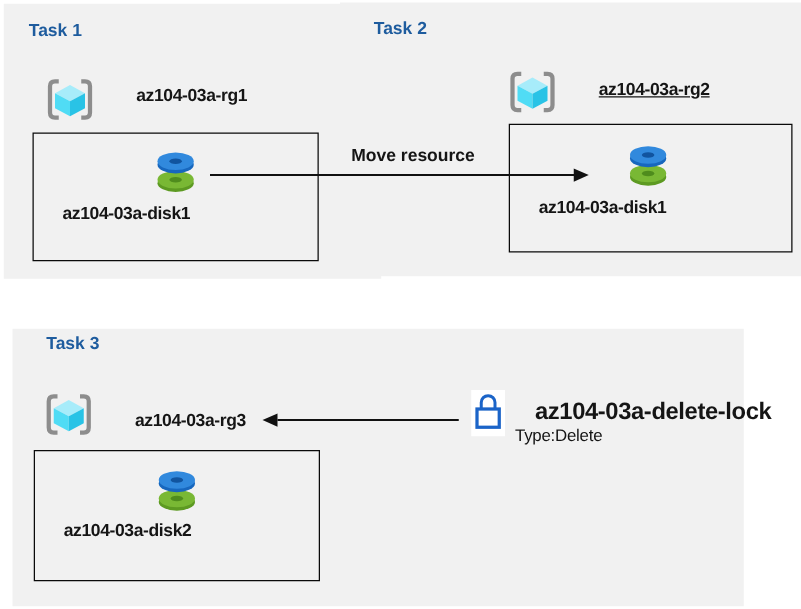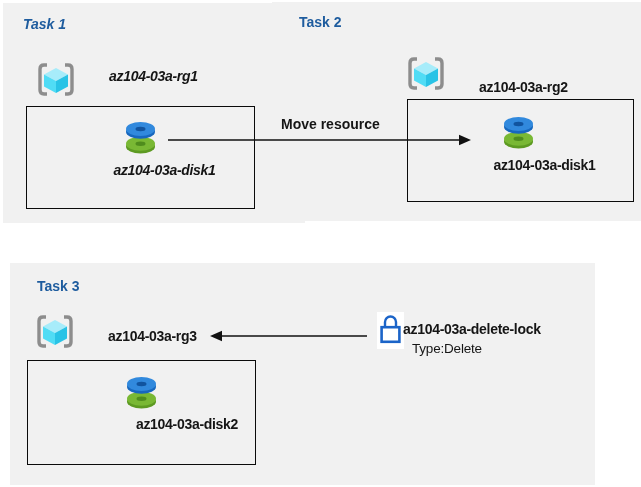--- a/index.html
+++ b/index.html
@@ -8,36 +8,36 @@
     --rg-cube-top:#a7ecfa; --rg-cube-left:#50dcf5; --rg-cube-right:#29c3e6;
     --disk-blue-top:#3189dd; --disk-blue-side:#1767be; --disk-blue-hole:#11549f;
     --disk-green-top:#79b834; --disk-green-side:#5d9a22; --disk-green-hole:#4f8c1d;
   }
   html,body{margin:0;padding:0;background:#ffffff;}
   #screen{
     position:relative; width:641px; height:487px; overflow:hidden; background:#ffffff;
     font-family:"Liberation Sans", sans-serif; color:var(--text,#151515);
   }
   .panel{position:absolute; background:var(--panel-bg,#f1f1f1);}
-  #task1{left:3px; top:3px; width:302px; height:220px;font-style:italic;}
+  #task1{left:3px; top:3px; width:302px; height:220px;}
   #task2{left:272px; top:2px; width:404px; height:219px;}
   #task3{left:10px; top:263px; width:585px; height:222px;}
   .task-title{
     position:absolute; font-size:14px; font-weight:bold; color:var(--task-title,#1e5c9e);
     white-space:nowrap; line-height:14px;
   }
   .res-label{
     position:absolute; font-size:14px; font-weight:bold; color:var(--text,#151515);
     white-space:nowrap; line-height:14px; letter-spacing:-0.3px;margin-left:24px;
   }
   .res-box{
     position:absolute; box-sizing:border-box; border:1px solid var(--box-border,#0a0a0a);
     background:transparent;
   }
-  .centered-label{text-align:center;}
+  .centered-label{}
   .icon{position:absolute;}
   .rg-bracket{fill:none; stroke:var(--rg-bracket,#8d8d8d); stroke-width:3.4;}
   .cube-top{fill:var(--rg-cube-top,#a7ecfa);}
   .cube-left{fill:var(--rg-cube-left,#50dcf5);}
   .cube-right{fill:var(--rg-cube-right,#29c3e6);}
   .disk-blue-top{fill:var(--disk-blue-top,#3189dd);}
   .disk-blue-side{fill:var(--disk-blue-side,#1767be);}
   .disk-blue-hole{fill:var(--disk-blue-hole,#11549f);}
   .disk-green-top{fill:var(--disk-green-top,#79b834);}
   .disk-green-side{fill:var(--disk-green-side,#5d9a22);}
@@ -45,21 +45,21 @@
   .lock-plate{position:absolute; left:377px; top:312px; width:27px; height:37px; background:#ffffff;}
   .lock-stroke{fill:none; stroke:var(--lock-blue,#1b64c8);}
   .lock-body{fill:#ffffff; stroke:var(--lock-blue,#1b64c8);}
   #arrow-overlay{position:absolute; left:0; top:0; width:641px; height:487px; pointer-events:none;}
   .arrow-line{stroke:var(--arrow,#111111); stroke-width:1.5;}
   .arrow-head{fill:var(--arrow,#111111);}
   .move-label{
     position:absolute; left:281px; top:117px; font-size:14px; font-weight:bold;
     color:var(--text,#151515); white-space:nowrap; line-height:14px;text-align:right;
   }
-  .lock-name{position:absolute; left:403px; top:322px; font-size:14px; font-weight:bold;
+  .lock-name{position:absolute; left:428px; top:322px; font-size:19px; font-weight:bold;
     white-space:nowrap; line-height:15px; letter-spacing:-0.3px;}
   .lock-type{position:absolute; left:412px; top:341px; font-size:13.5px;
     white-space:nowrap; line-height:15px; letter-spacing:-0.2px;}
   .lock-type .type-label{font-weight:normal; margin-right:0;}
 </style>
 </head>
 <body>
 
 <div id="screen">
 
@@ -91,37 +91,37 @@
   <div id="task2" class="panel">
     <div class="task-title" style="left:27px; top:13px;">Task 2</div>
 
     <svg class="icon" style="left:133px; top:54px;" width="42" height="35" viewBox="0 0 42 35">
       <path class="rg-bracket" d="M12 3 H9 C6.2 3 5 4.6 5 7 V28 C5 30.4 6.2 32 9 32 H12"></path>
       <path class="rg-bracket" d="M30 3 H33 C35.8 3 37 4.6 37 7 V28 C37 30.4 35.8 32 33 32 H30"></path>
       <polygon class="cube-top" points="21,6 33,12.5 21,19 9,12.5"></polygon>
       <polygon class="cube-left" points="9,12.5 21,19 21,31 9,24.5"></polygon>
       <polygon class="cube-right" points="21,19 33,12.5 33,24.5 21,31"></polygon>
     </svg>
-    <div class="res-label" style="left:183px; top:78px;">az104-03a-rg2</div>
+    <div class="res-label" style="left:183px; top:62px;text-decoration:underline;">az104-03a-rg2</div>
 
     <div class="res-box" style="left:135px; top:97px; width:227px; height:103px;"></div>
 
     <svg class="icon" style="left:228px; top:113px;" width="37" height="35" viewBox="0 0 37 35">
       <ellipse class="disk-green-side" cx="18.5" cy="26.5" rx="14.5" ry="7"></ellipse>
       <ellipse class="disk-green-top" cx="18.5" cy="23.8" rx="14.5" ry="7"></ellipse>
       <ellipse class="disk-green-hole" cx="18.5" cy="23.8" rx="5" ry="2.2"></ellipse>
       <ellipse class="disk-blue-side" cx="18.5" cy="11.7" rx="14.5" ry="7"></ellipse>
       <ellipse class="disk-blue-top" cx="18.5" cy="9" rx="14.5" ry="7"></ellipse>
       <ellipse class="disk-blue-hole" cx="18.5" cy="9" rx="5" ry="2.2"></ellipse>
     </svg>
     <div class="res-label centered-label" style="left:135px; top:156px; width:227px;">az104-03a-disk1</div>
   </div>
 
   <div id="task3" class="panel">
-    <div class="task-title" style="left:27px; top:16px;">Task 3</div>
+    <div class="task-title" style="left:27px; top:4px;">Task 3</div>
 
     <svg class="icon" style="left:24px; top:51px;" width="42" height="35" viewBox="0 0 42 35">
       <path class="rg-bracket" d="M12 3 H9 C6.2 3 5 4.6 5 7 V28 C5 30.4 6.2 32 9 32 H12"></path>
       <path class="rg-bracket" d="M30 3 H33 C35.8 3 37 4.6 37 7 V28 C37 30.4 35.8 32 33 32 H30"></path>
       <polygon class="cube-top" points="21,6 33,12.5 21,19 9,12.5"></polygon>
       <polygon class="cube-left" points="9,12.5 21,19 21,31 9,24.5"></polygon>
       <polygon class="cube-right" points="21,19 33,12.5 33,24.5 21,31"></polygon>
     </svg>
     <div class="res-label" style="left:74px; top:66px;">az104-03a-rg3</div>
 

